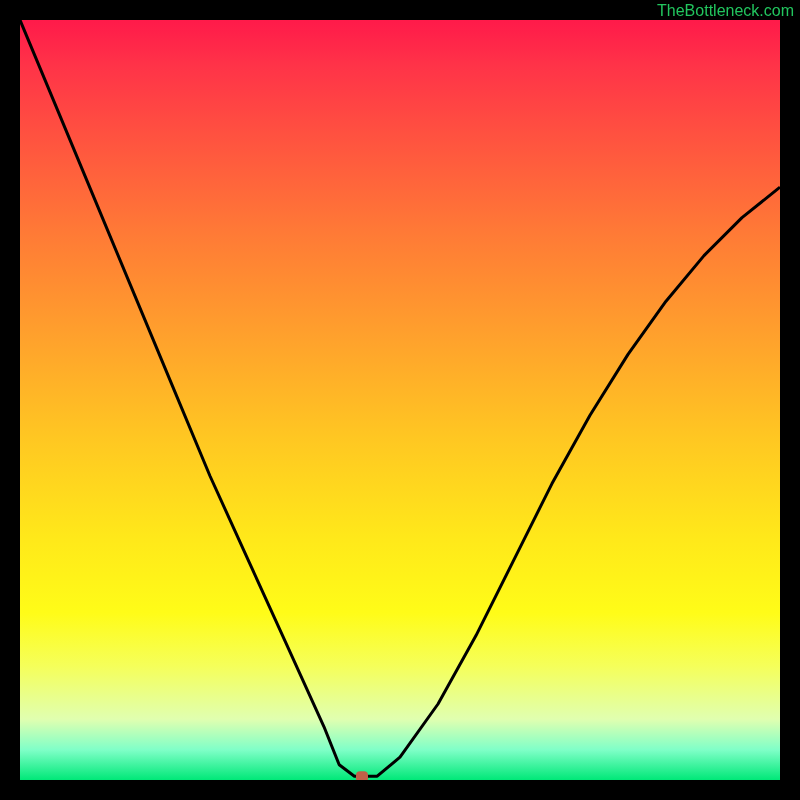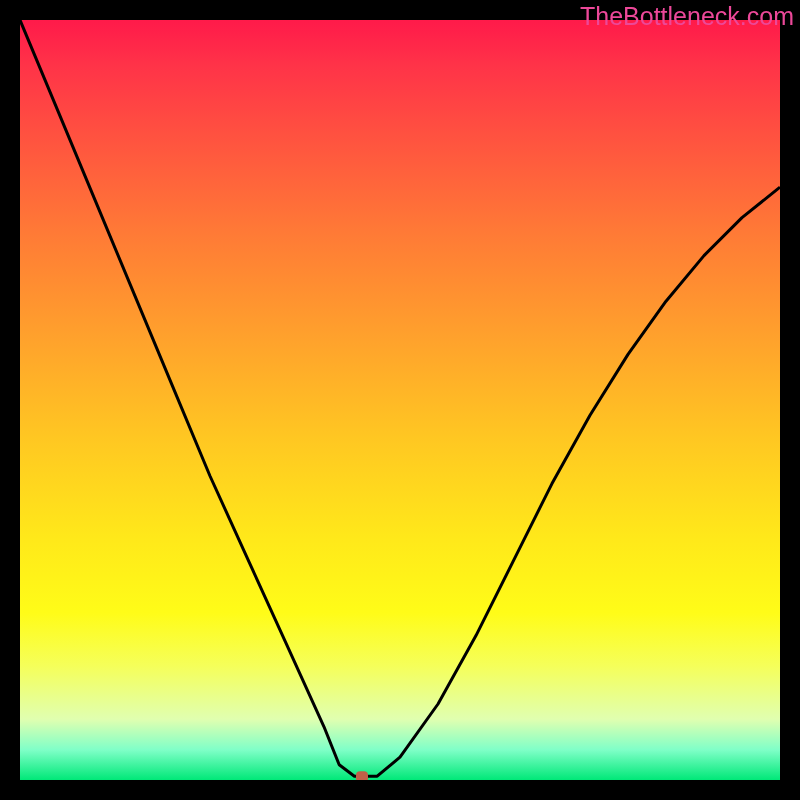--- a/index.html
+++ b/index.html
@@ -34,22 +34,22 @@
       #f5ff5a 85%,
       #e0ffb0 92%,
       #80ffc8 96%,
       #00e878 100%
     );
   }
   .watermark {
     position: absolute;
     top: 2px;
     right: 6px;
-    color: #ec4899;
-    font-size: 25px;
+    color: #22c55e;
+    font-size: 16px;
     font-weight: 500;
     z-index: 10;
   }
   svg.curve {
     position: absolute;
     left: 0;
     top: 0;
     width: 760px;
     height: 760px;
   }

